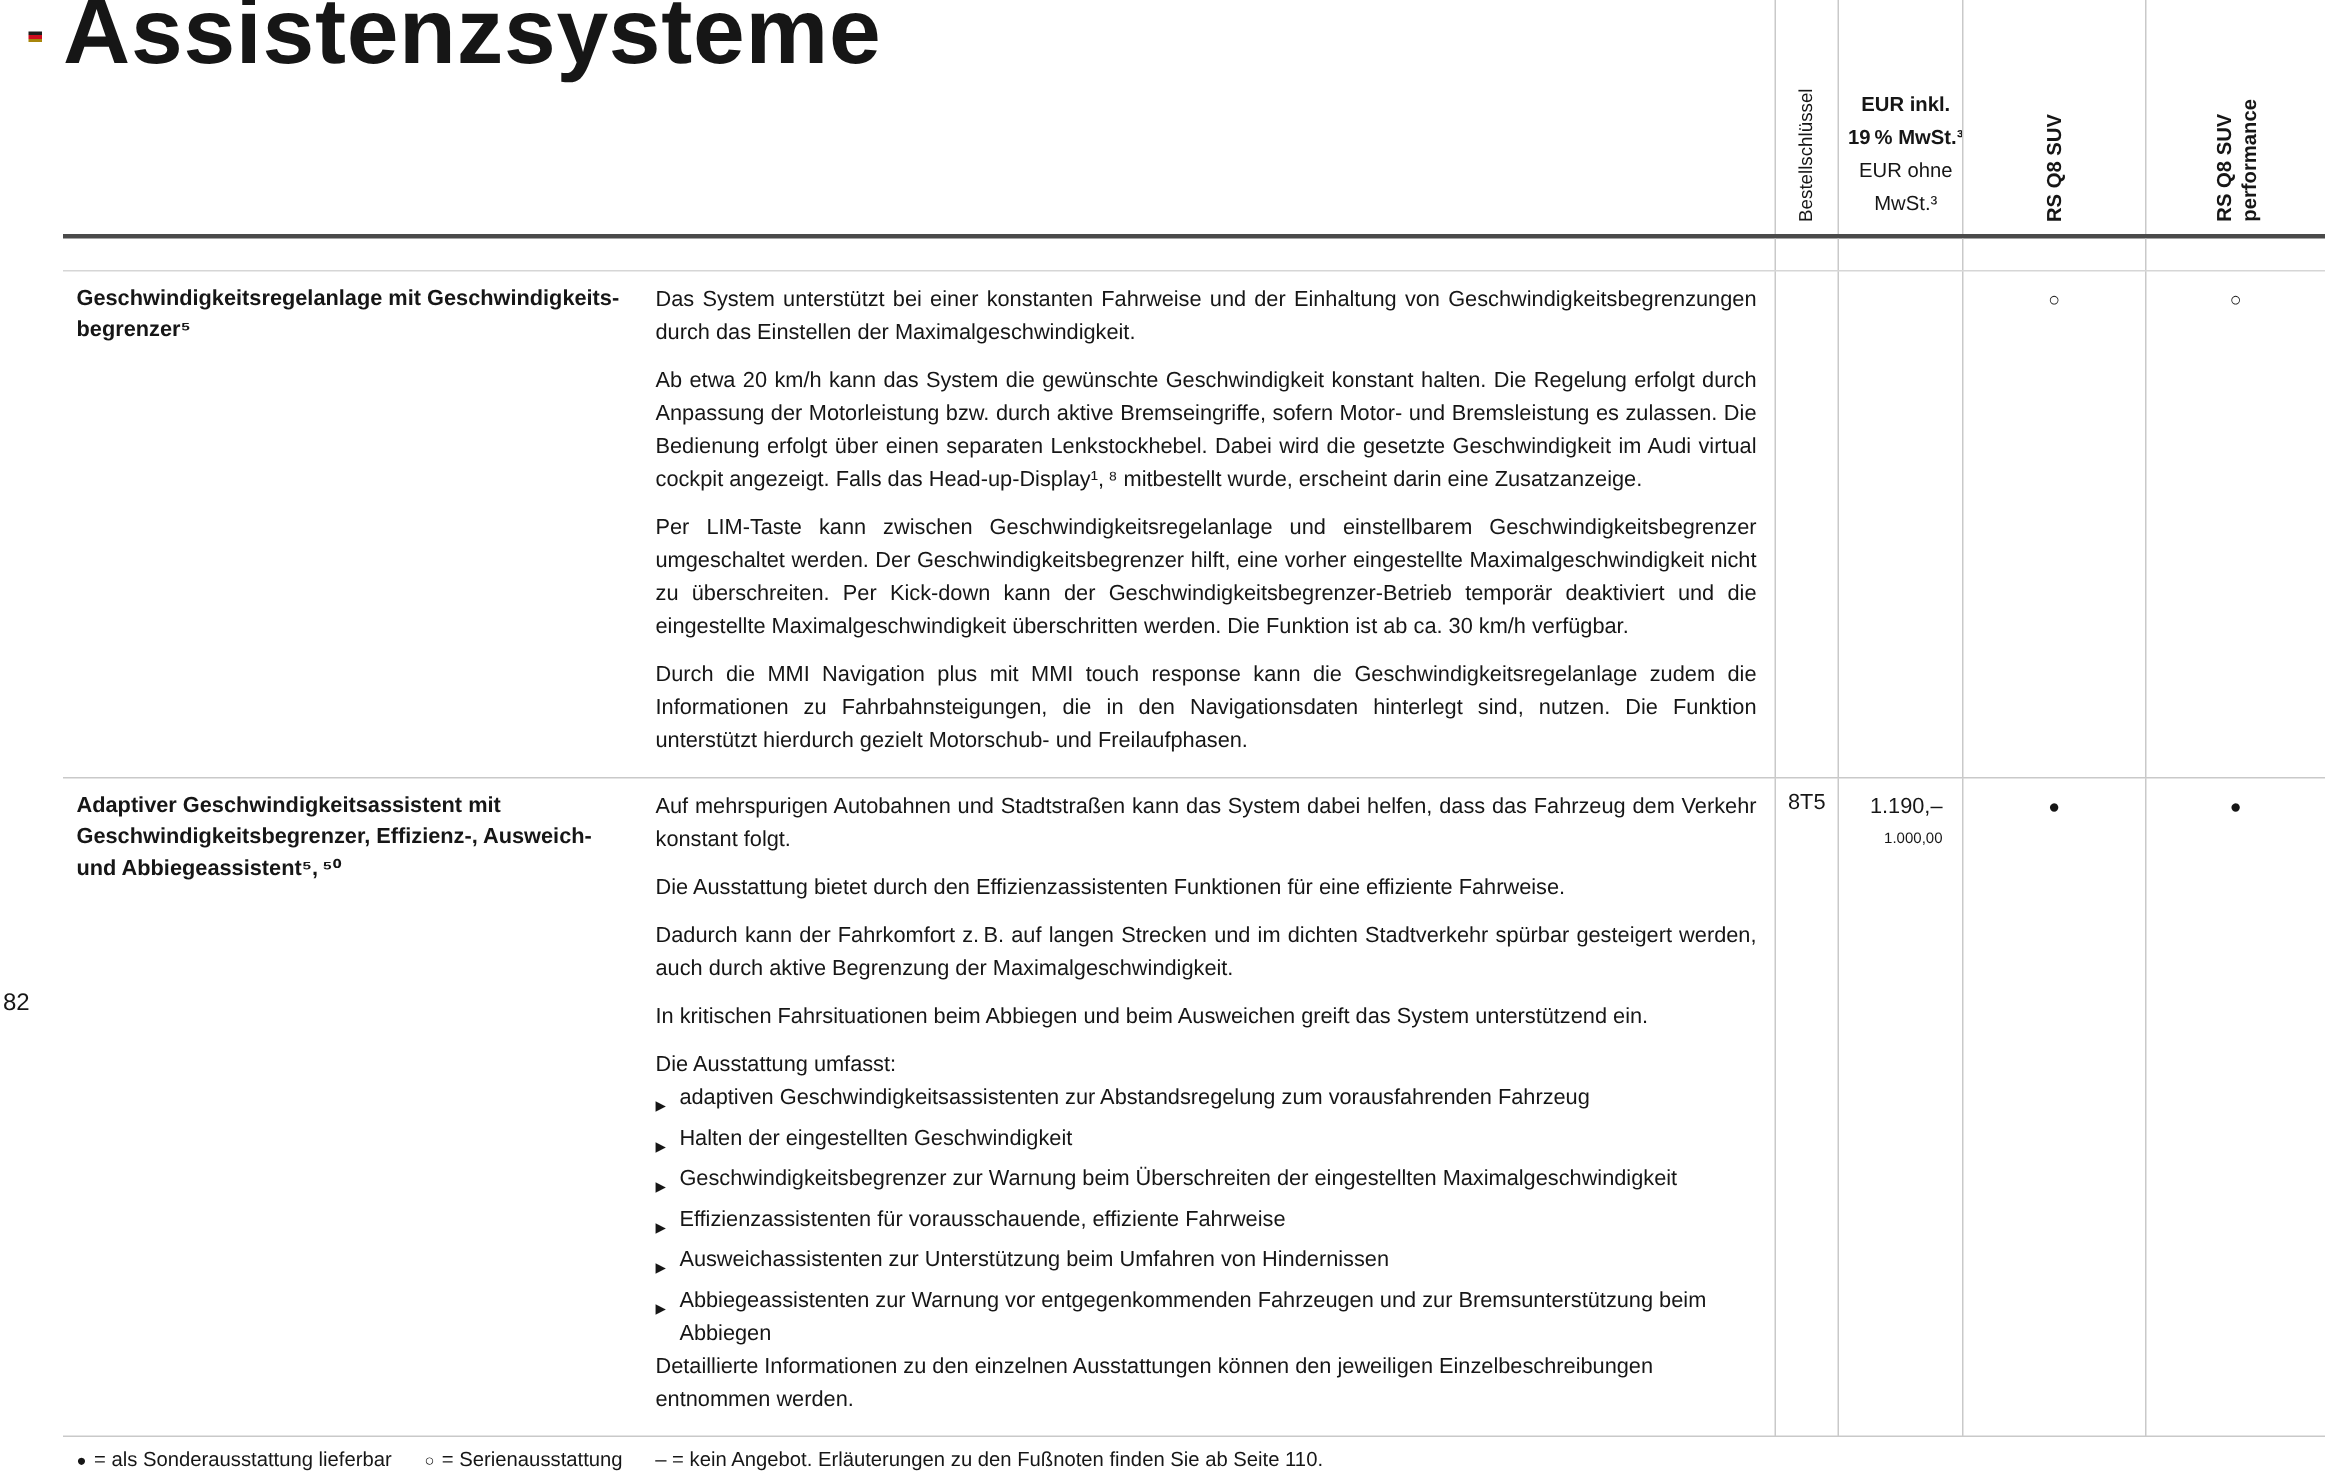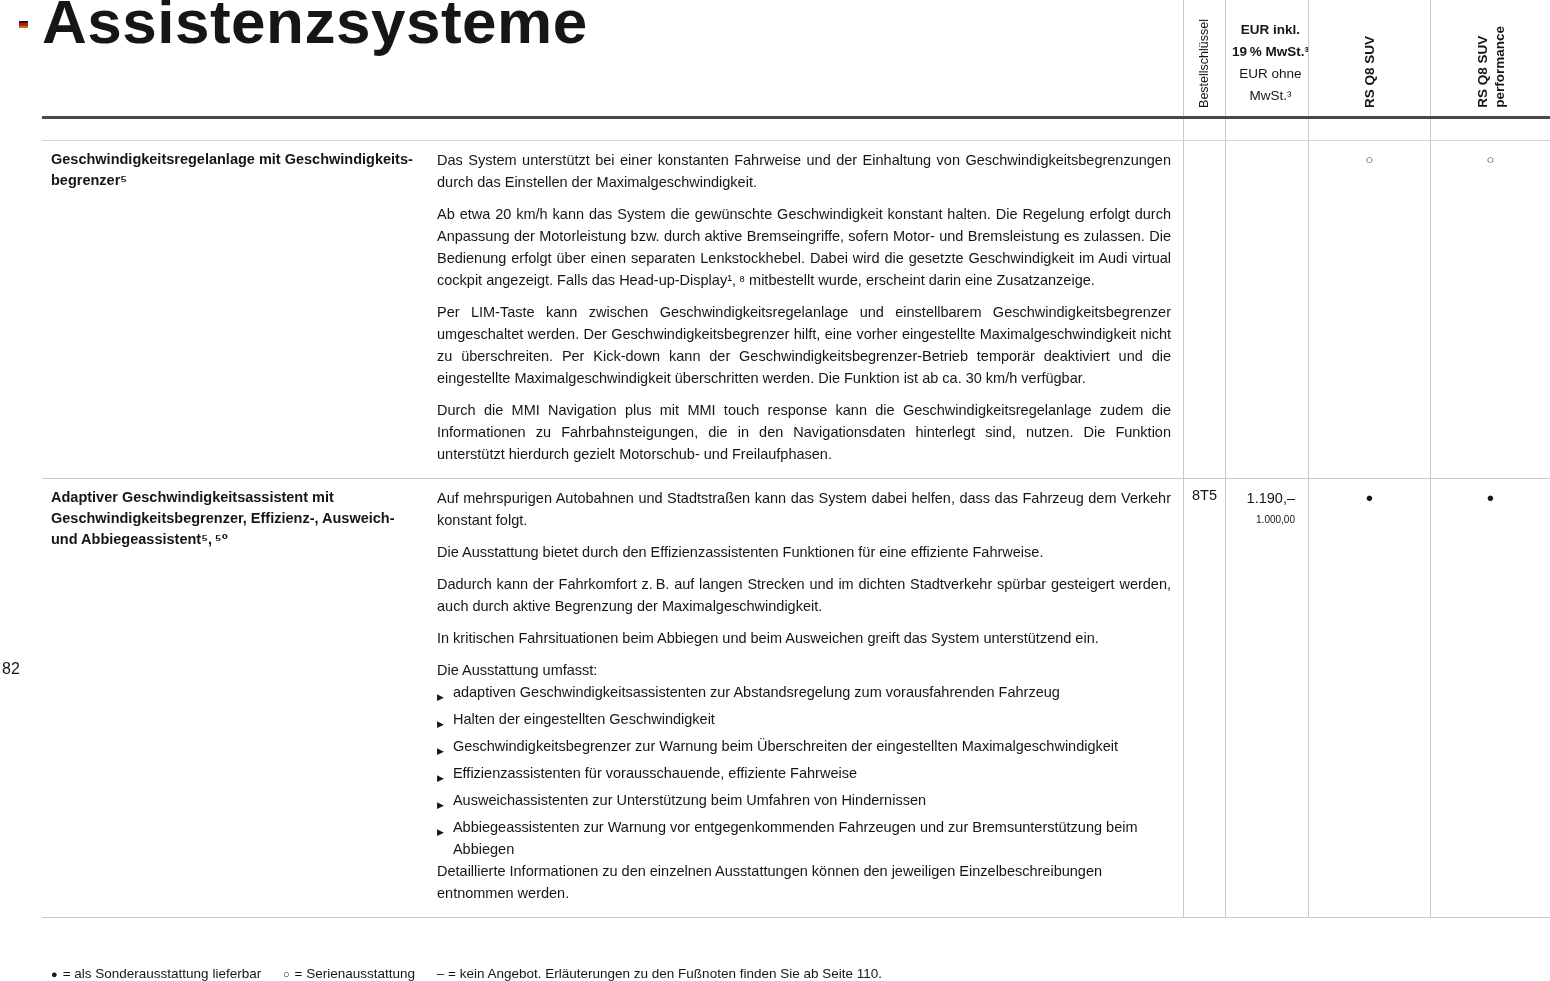--- a/index.html
+++ b/index.html
@@ -22,21 +22,21 @@
     width:var(--w);
     height:981px;
     overflow:hidden;
     background:#ffffff;
   }
   .grid{
     display:grid;
     grid-template-columns:42px 395px 746px 42px 83px 122px 120px;
   }
   
-  .header{height:116px;}
+  .header{height:156px;}
   .title{
     grid-column:2 / 4;
     margin:-9px 0 0 0;
     font-size:62px;
     font-weight:bold;
     letter-spacing:0.5px;
     line-height:1;
     white-space:nowrap;
   }
   .hcell{

